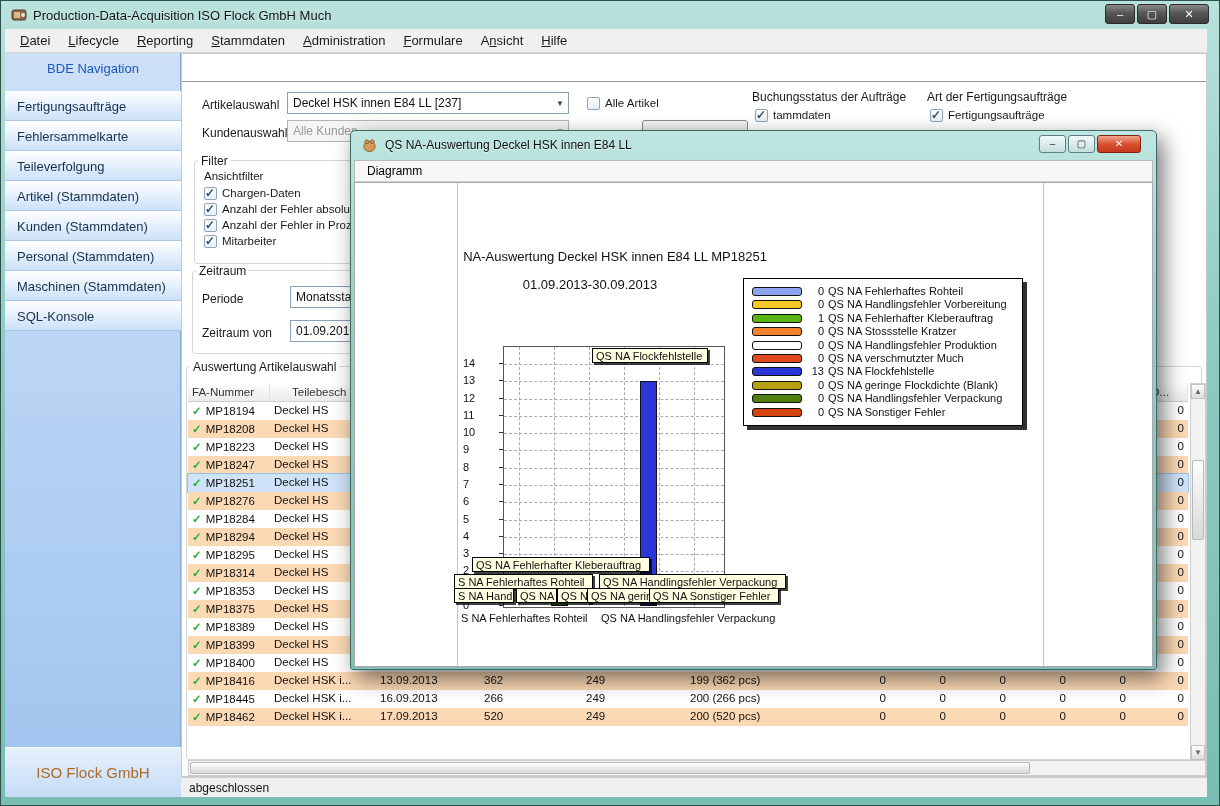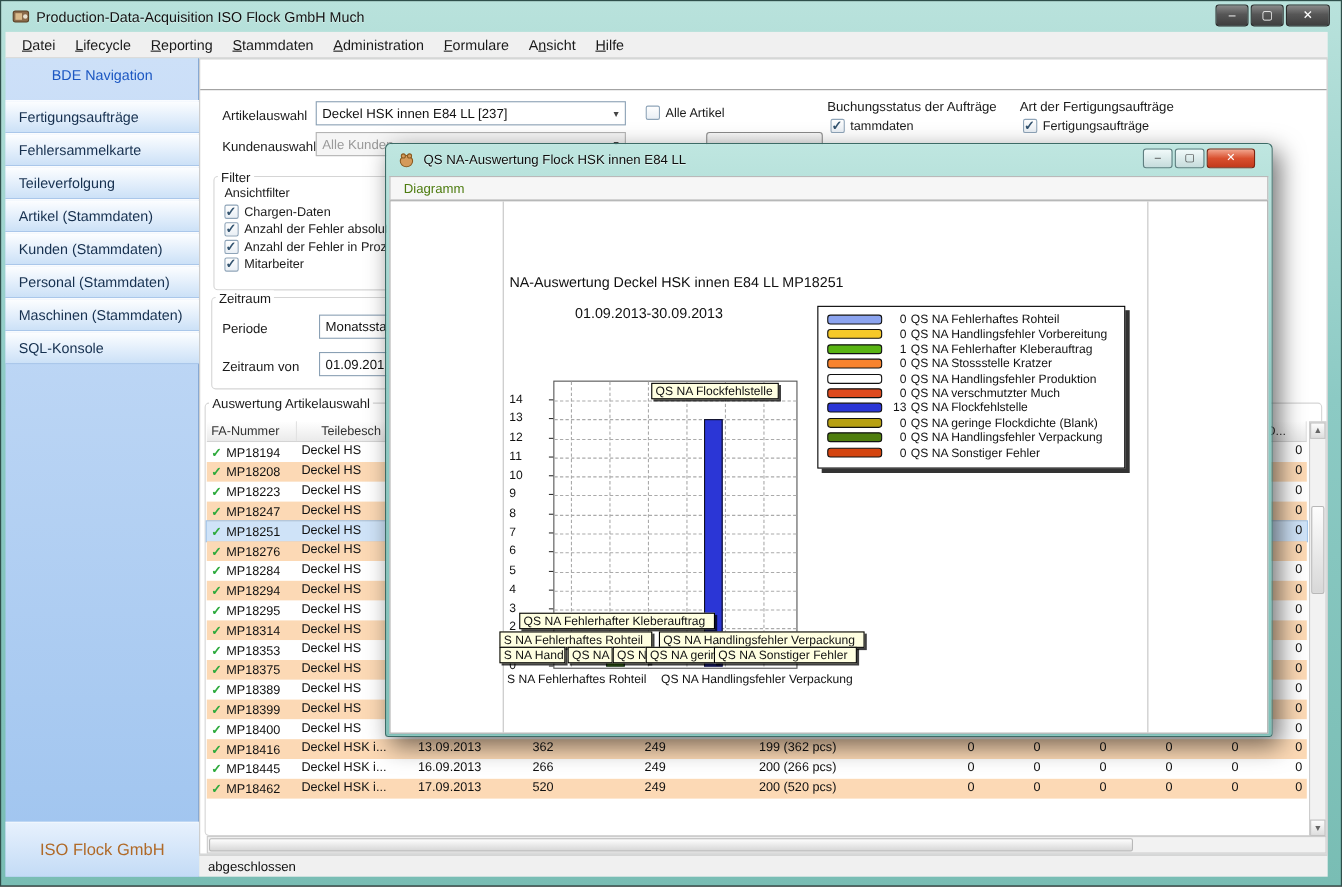--- a/index.html
+++ b/index.html
@@ -75,21 +75,21 @@
   #dialog{position:absolute;left:349px;top:129px;width:807px;height:540px;
           background:linear-gradient(180deg,#bfe6e0,#8fccc5 40%,#7fc0b8);
           border:1px solid #3c6b66;border-radius:5px 5px 3px 3px;
           box-shadow:6px 8px 22px rgba(0,0,0,.55);z-index:100;}
   #dlg-icon{position:absolute;left:11px;top:7px;width:15px;height:15px;}
   #dlg-title{position:absolute;left:34px;top:7px;font-size:12px;color:#0d0d0d;text-shadow:0 1px 1px rgba(255,255,255,.7);white-space:nowrap;}
   .dlgbtn{position:absolute;top:4px;height:18px;border:1px solid #5f7f80;border-radius:3px;
           background:linear-gradient(180deg,#f2fafa,#c6dcdc);color:#333;font-size:10px;line-height:16px;text-align:center;}
   .dlgbtn.close{background:linear-gradient(180deg,#f2a58e,#d9502f 50%,#c23a1c);border-color:#7d2410;color:#fff;}
   #dlg-menubar{position:absolute;left:3px;top:29px;width:799px;height:22px;background:#f6f6f6;border:1px solid #b9b9b9;border-bottom:1px solid #cfcfcf;}
-  #dlg-menu-item{position:absolute;left:12px;top:3px;font-size:12px;color:#4d7c0f;}
+  #dlg-menu-item{position:absolute;left:12px;top:3px;font-size:12px;color:#000000;}
   #dlg-content{position:absolute;left:3px;top:51px;width:799px;height:485px;background:#ffffff;border:1px solid #a9a9a9;overflow:hidden;}
   .vline{position:absolute;top:0;width:1px;height:485px;background:#c4c4c4;}
   #chart-title{position:absolute;left:105px;top:66px;width:310px;text-align:center;font-size:13px;color:#111;white-space:nowrap;}
   #chart-subtitle{position:absolute;left:105px;top:94px;width:260px;text-align:center;font-size:13px;color:#111;}
   #plot{position:absolute;left:148px;top:163px;width:222px;height:262px;border:1px solid #555;background:#fff;}
   .gridh{position:absolute;left:0;width:100%;height:0;border-top:1px dashed #aaa;}
   .gridv{position:absolute;top:0;width:0;height:259px;border-left:1px dashed #aaa;}
   .bar{position:absolute;border:1px solid #101020;}
   .ylab{position:absolute;width:34px;font-size:11px;color:#111;}
   .ytick{position:absolute;width:4px;height:1px;background:#333;}
@@ -227,21 +227,21 @@
   <div id="statusbar">
     <span id="status-text">abgeschlossen</span>
   </div>
 
   <div id="dialog">
     <svg id="dlg-icon" viewBox="0 0 16 16">
       <ellipse cx="8" cy="9" rx="6" ry="5.5" fill="#d59a5a" stroke="#8a5a20"></ellipse>
       <circle cx="5" cy="4" r="2" fill="#d59a5a" stroke="#8a5a20"></circle>
       <circle cx="11" cy="4" r="2" fill="#d59a5a" stroke="#8a5a20"></circle>
     </svg>
-    <span id="dlg-title">QS NA-Auswertung Flock HSK innen E84 LL</span>
+    <span id="dlg-title">QS NA-Auswertung Deckel HSK innen E84 LL</span>
     <div class="dlgbtn" style="left:688px;width:27px;">–</div>
     <div class="dlgbtn" style="left:717px;width:27px;">▢</div>
     <div class="dlgbtn close" style="left:746px;width:44px;">✕</div>
 
     <div id="dlg-menubar">
       <span id="dlg-menu-item">Diagramm</span>
     </div>
 
     <div id="dlg-content">
       <div class="vline" style="left:102px;"></div>

